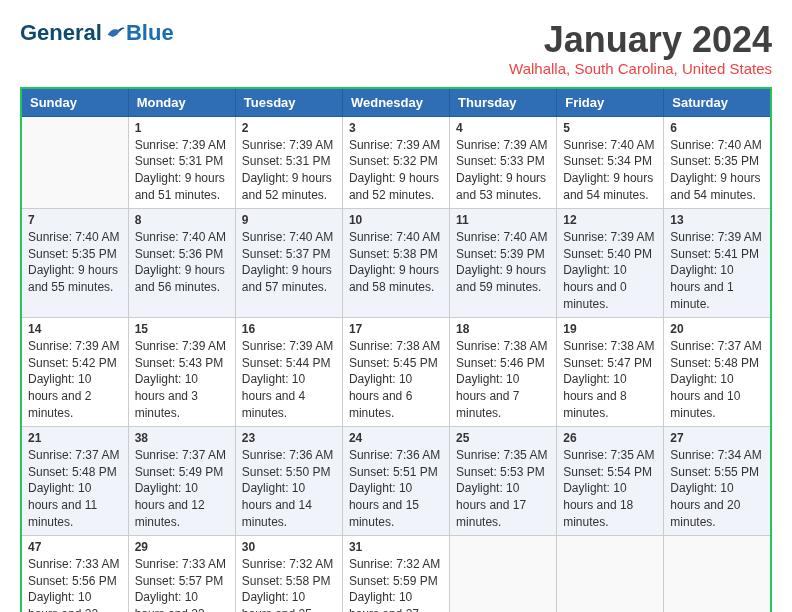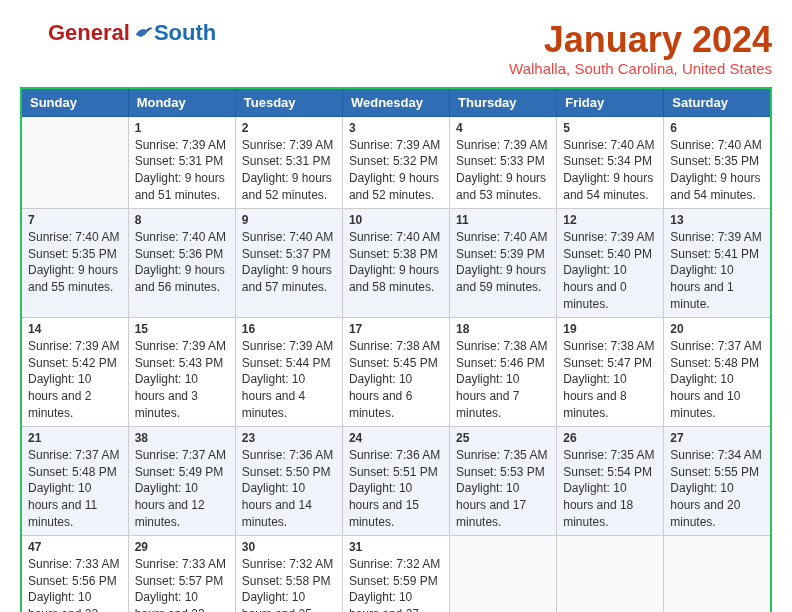--- a/index.html
+++ b/index.html
@@ -21,34 +21,34 @@
       flex-direction: column;
       align-items: flex-start;
     }
     .logo-text {
       display: flex;
       align-items: center;
       font-size: 22px;
       font-weight: bold;
       color: #333;
     }
-    .logo-general { color: #b91c1c; margin-left: 28px; }
+    .logo-general { color: #0c4a6e; }
     .logo-blue { color: #1a6cb5; }
     .logo-bird {
       width: 22px;
       height: 22px;
       margin-left: 2px;
     }
     .title-section {
       text-align: right;
     }
     .month-title {
       font-size: 36px;
       font-weight: bold;
-      color: #c2410c;
+      color: #404040;
       line-height: 1.1;
     }
     .location-title {
       font-size: 15px;
       color: #ef4444;
     }
     .calendar-table {
       width: 100%;
       border-collapse: collapse;
       border: 2px solid #22c55e;
@@ -94,21 +94,21 @@
 <body>
 
 <div class="header">
   <div class="logo">
     <div class="logo-text">
       <span class="logo-general">General</span>
       <svg class="logo-bird" viewBox="0 0 30 25" xmlns="http://www.w3.org/2000/svg">
         <path d="M5,15 Q10,5 20,8 Q25,3 28,6 Q22,8 20,12 Q18,16 12,18 Z" fill="#2f6db5"></path>
         <path d="M20,8 Q26,4 28,6 Q24,7 22,10 Z" fill="#1a4a8a"></path>
       </svg>
-      <span class="logo-blue">South</span>
+      <span class="logo-blue">Blue</span>
     </div>
   </div>
   <div class="title-section">
     <div class="month-title">January 2024</div>
     <div class="location-title">Walhalla, South Carolina, United States</div>
   </div>
 </div>
 
 <table class="calendar-table">
   <thead>

